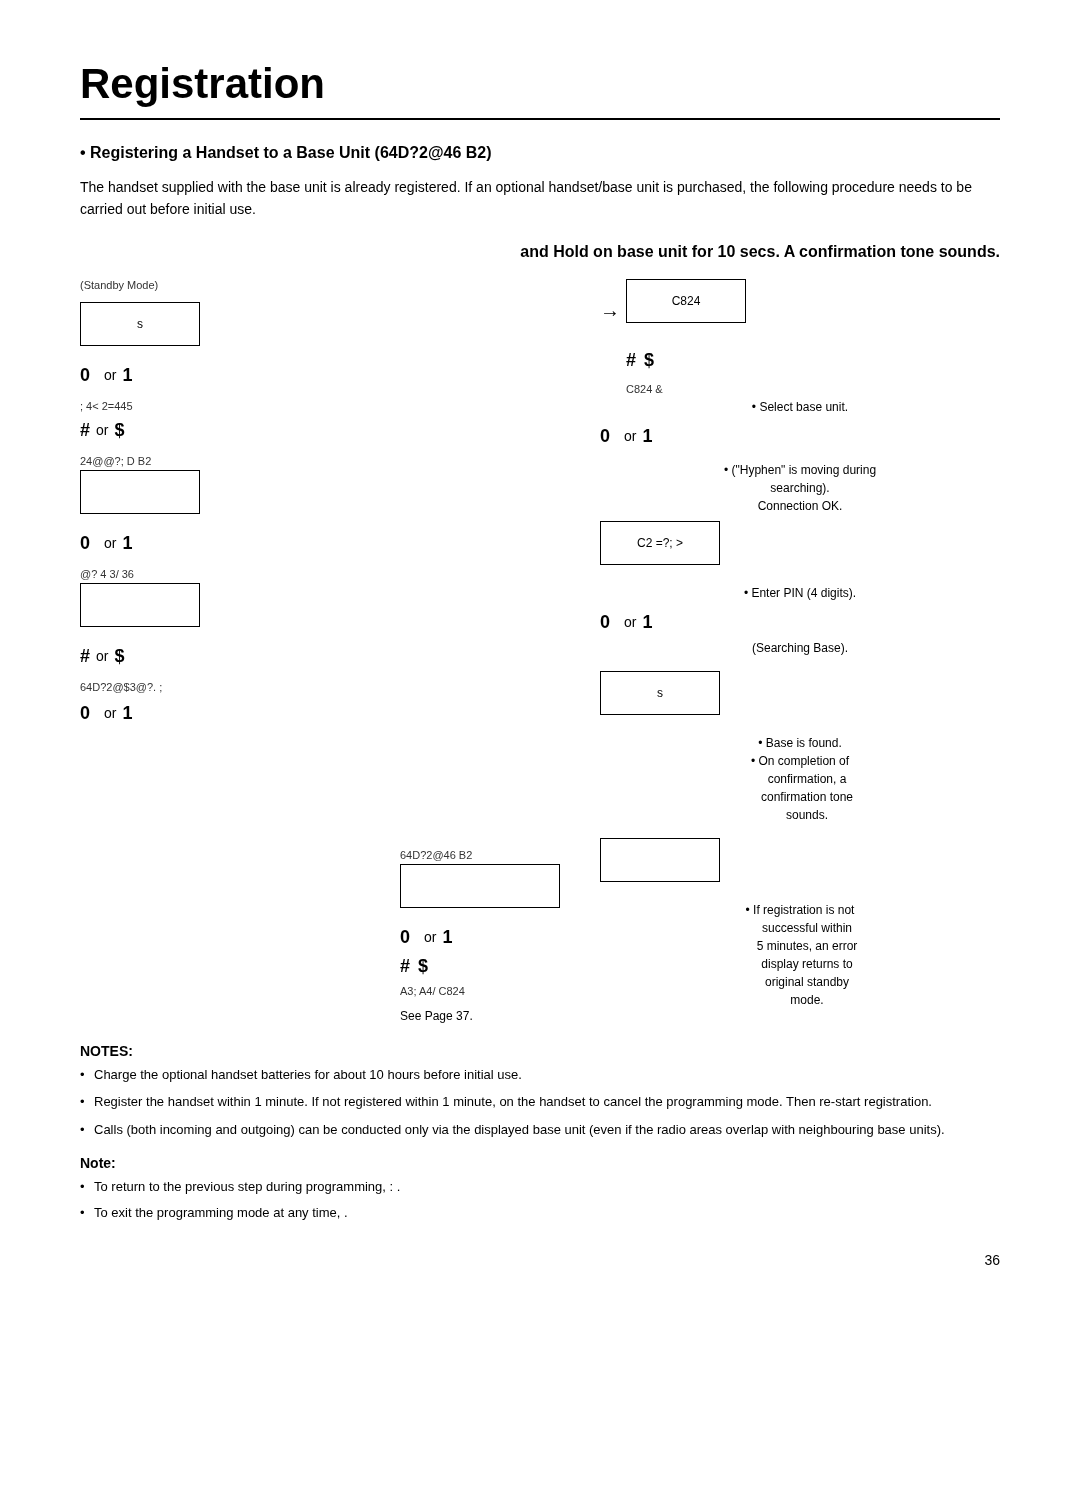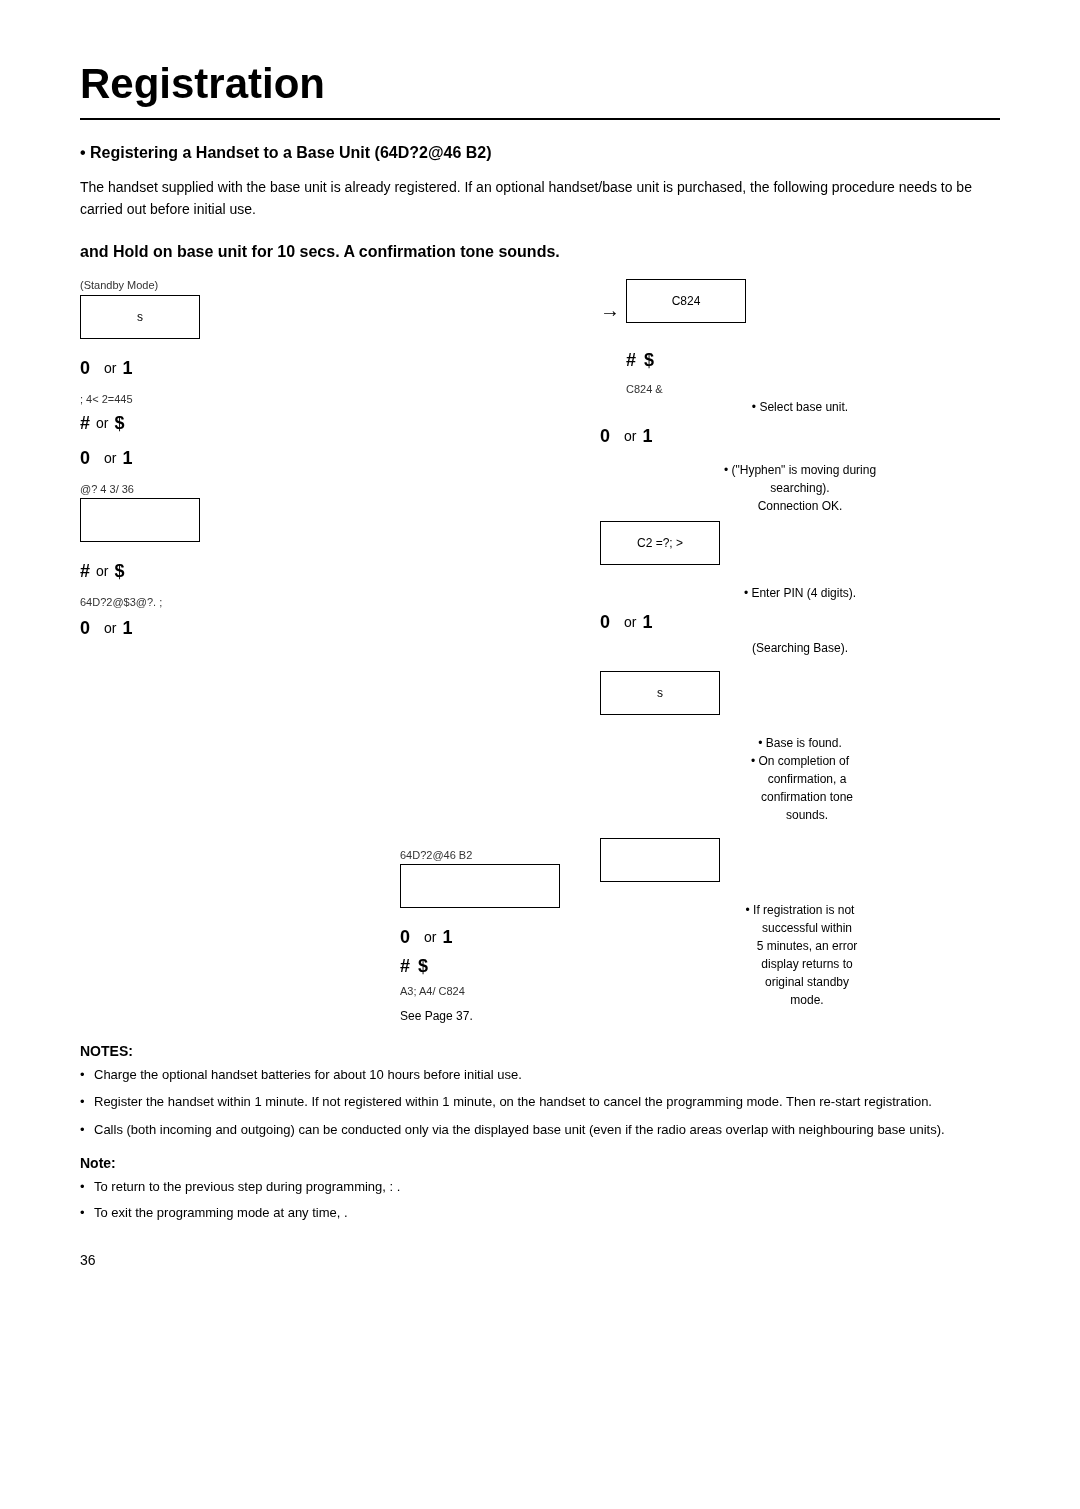--- a/index.html
+++ b/index.html
@@ -30,39 +30,40 @@
     }
     .intro-text {
       font-size: 14px;
       line-height: 1.6;
       margin-bottom: 22px;
     }
     .hold-heading {
       font-size: 16px;
       font-weight: bold;
       margin-bottom: 18px;
+      text-align: right;
     }
     .screen-box {
       border: 1.5px solid #000;
       width: 120px;
       height: 44px;
       display: flex;
       align-items: center;
       justify-content: center;
       font-size: 12px;
       background: #fff;
       margin-bottom: 19px;
     }
     .screen-box.wide {
       width: 160px;
     }
     .label-small {
       font-size: 11px;
       color: #333;
-      margin-bottom: 4px;
+      margin-bottom: 11px;
     }
     .or-row {
       display: flex;
       align-items: center;
       margin: 10px 0 6px 0;
       font-size: 16px;
       font-weight: bold;
     }
     .or-row .num {
       font-size: 18px;
@@ -135,21 +136,21 @@
       padding-left: 14px;
       position: relative;
       margin-bottom: 6px;
     }
     .note-list li::before {
       content: "•";
       position: absolute;
       left: 0;
     }
     .page-number {
-      text-align: left;
+      text-align: right;
       font-size: 14px;
       margin-top: 30px;
     }
     .full-diagram {
       display: flex;
       gap: 0;
       margin-bottom: 20px;
     }
     .col-left {
       width: 310px;
@@ -214,20 +215,24 @@
 
     <div class="flow-step">
       <div class="sub-label">; 4&lt; 2=445</div>
       <div class="hash-or-dollar">
         <span>#</span>
         <span class="or-text">or</span>
         <span>$</span>
       </div>
     </div>
 
+    <div class="flow-step">
+      <div class="sub-label">24@@?; D B2</div>
+      <div class="screen-box"></div>
+    </div>
 
     <div class="flow-step">
       <div class="or-row">
         <span class="num">0</span>
         <span class="or-text">or</span>
         <span class="num2">1</span>
       </div>
     </div>
 
     <div class="flow-step">

